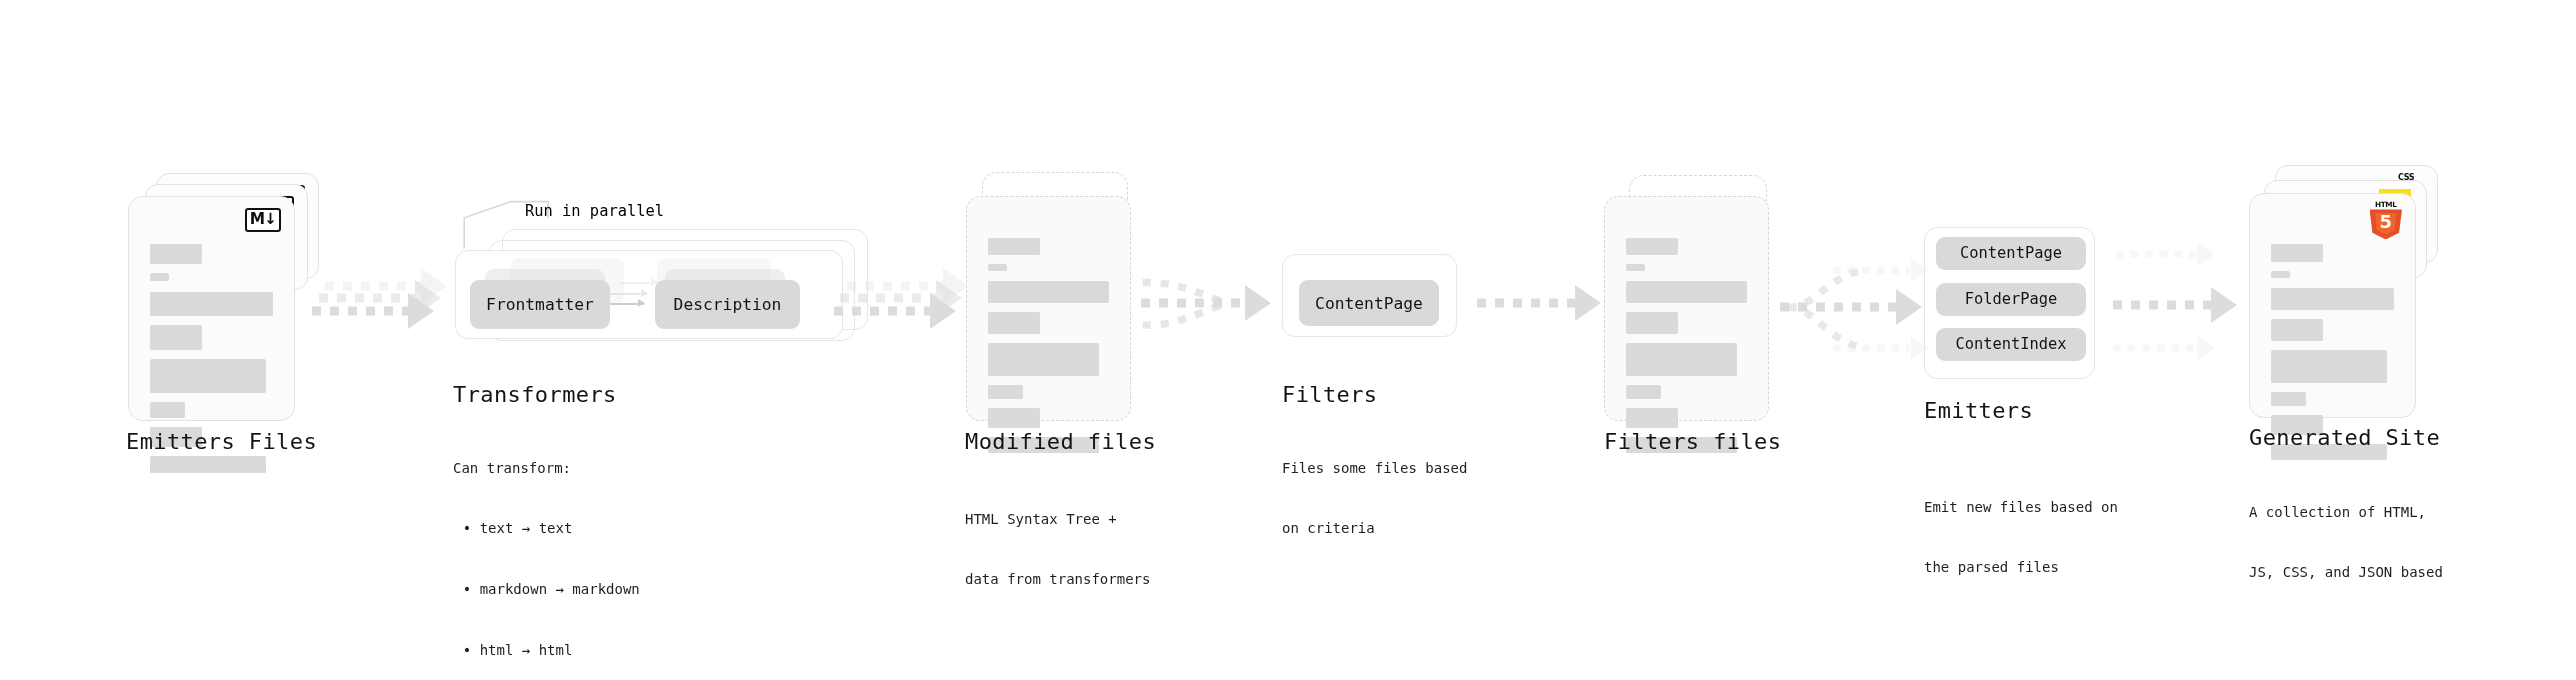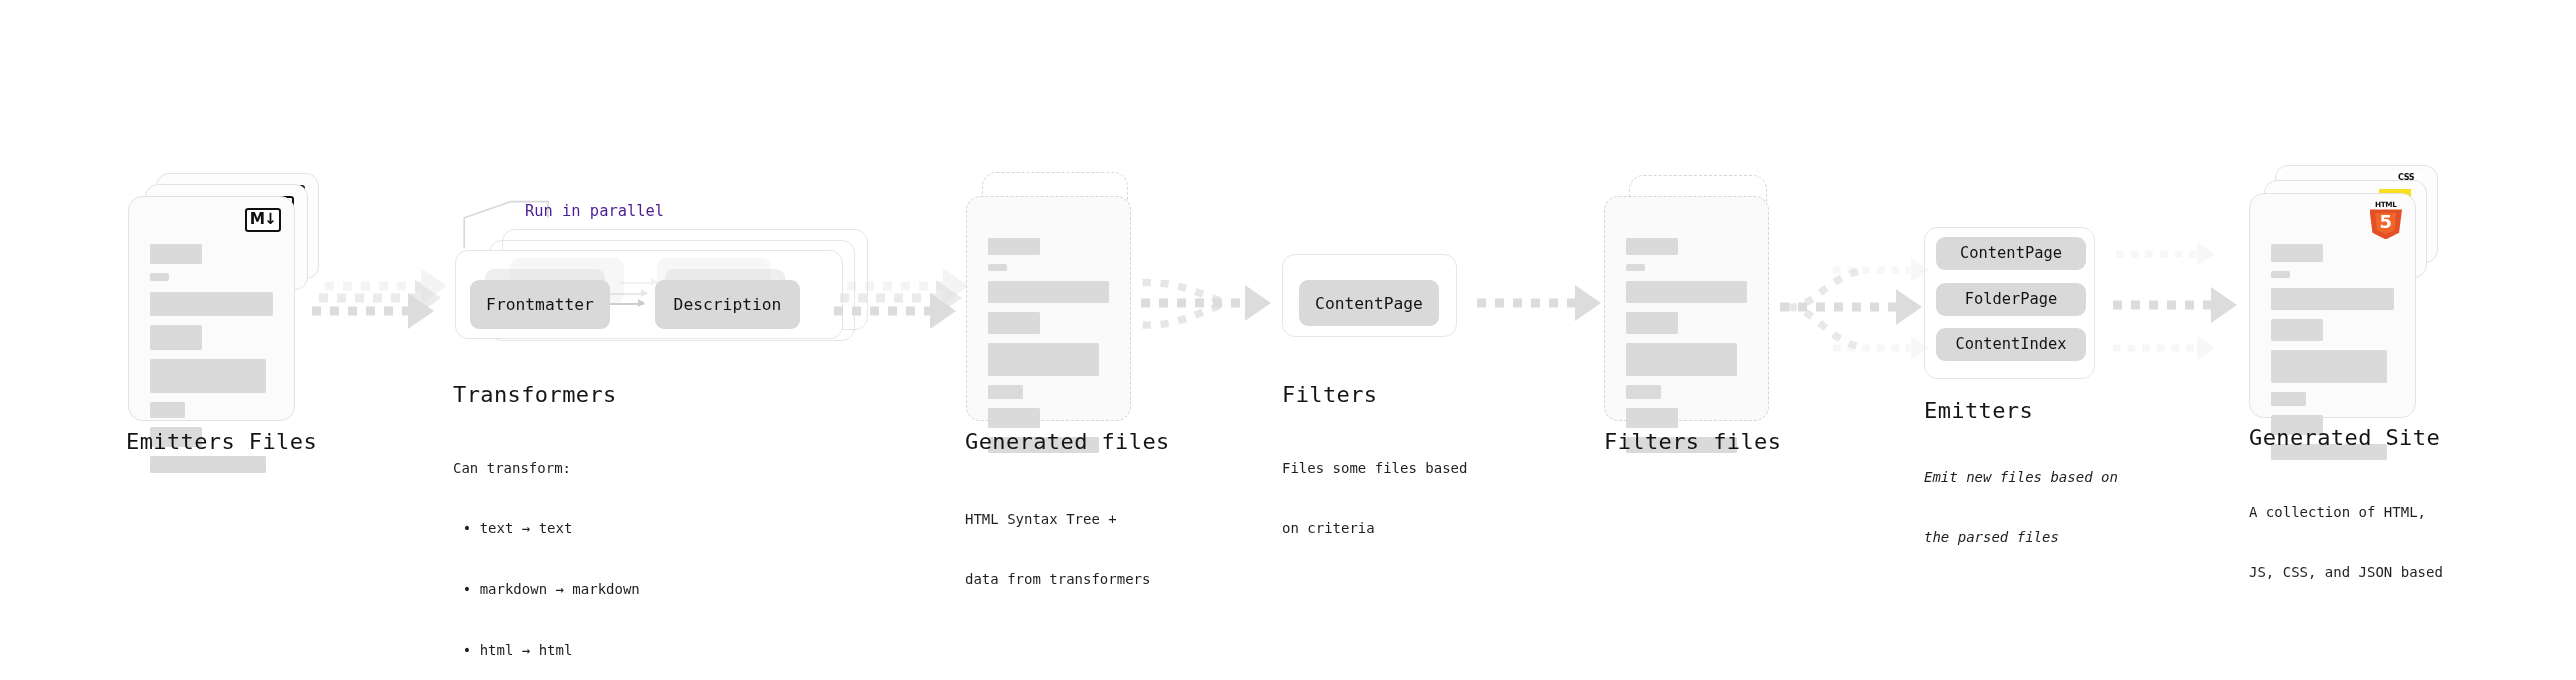--- a/index.html
+++ b/index.html
@@ -74,21 +74,21 @@
     display:flex;align-items:center;justify-content:center;
     font-size:16.3px;color:#141414;white-space:nowrap;
     box-sizing:border-box;
   }
   .chip.ghost{opacity:.45;}
   .chip.ghost2{opacity:.22;}
 
   .run-parallel-label{
     position:absolute;
     font-size:15.4px;
-    color:#4c1d95;
+    color:#000000;
     white-space:nowrap;
   }
 
   
   .darrow{position:absolute;}
   .darrow .dline{
     position:absolute;left:0;top:50%;transform:translateY(-50%);
     height:9px;
     background-image:linear-gradient(to right,#dcdcdc 0 9px,transparent 9px 18px);
     background-size:18px 9px;
@@ -271,21 +271,21 @@
         <div class="line" style="width:18.7px;height:6.5px;margin-bottom:10.6px;"></div>
         <div class="line" style="width:100%;height:22px;"></div>
         <div class="line" style="width:52px;height:22px;"></div>
         <div class="line" style="width:92%;height:32.5px;"></div>
         <div class="line" style="width:35px;height:14.6px;"></div>
         <div class="line" style="width:52px;height:19.5px;"></div>
         <div class="line" style="width:92%;height:16.3px;"></div>
       </div>
     </div>
 
-    <div class="stage-title" style="left:965px;top:429px;">Generated files</div>
+    <div class="stage-title" style="left:965px;top:429px;">Modified files</div>
 
     <div class="stage-sub" style="left:965px;top:468px;">
       <div>HTML Syntax Tree +</div>
       <div>data from transformers</div>
     </div>
   </div>
 
   <div class="abs">
     <svg class="fan" style="left:1141px;top:250px;" width="106" height="106" viewBox="0 0 130 130">
       <path d="M2 40 C 40 38, 70 52, 104 65" fill="none" stroke="#e6e6e6" stroke-width="9" stroke-dasharray="10 12" stroke-linecap="butt"></path>
@@ -363,21 +363,21 @@
     </div>
     <div class="chip" style="left:1936px;top:283px;width:150px;height:32.5px;font-size:15.4px;">
       <span>FolderPage</span>
     </div>
     <div class="chip" style="left:1936px;top:328px;width:150px;height:32.5px;font-size:15.4px;">
       <span>ContentIndex</span>
     </div>
 
     <div class="stage-title" style="left:1924px;top:398px;">Emitters</div>
 
-    <div class="stage-sub" style="left:1924px;top:426px;font-style:italic;">
+    <div class="stage-sub" style="left:1924px;top:456px;">
       <div>Emit new files based on</div>
       <div>the parsed files</div>
     </div>
   </div>
 
   <div class="abs">
     <div class="darrow sm fade2" style="left:2116px;top:241px;width:99px;height:26px;">
       <div class="dline" style="width:80px;"></div>
         <div class="dhead"></div>
     </div>

